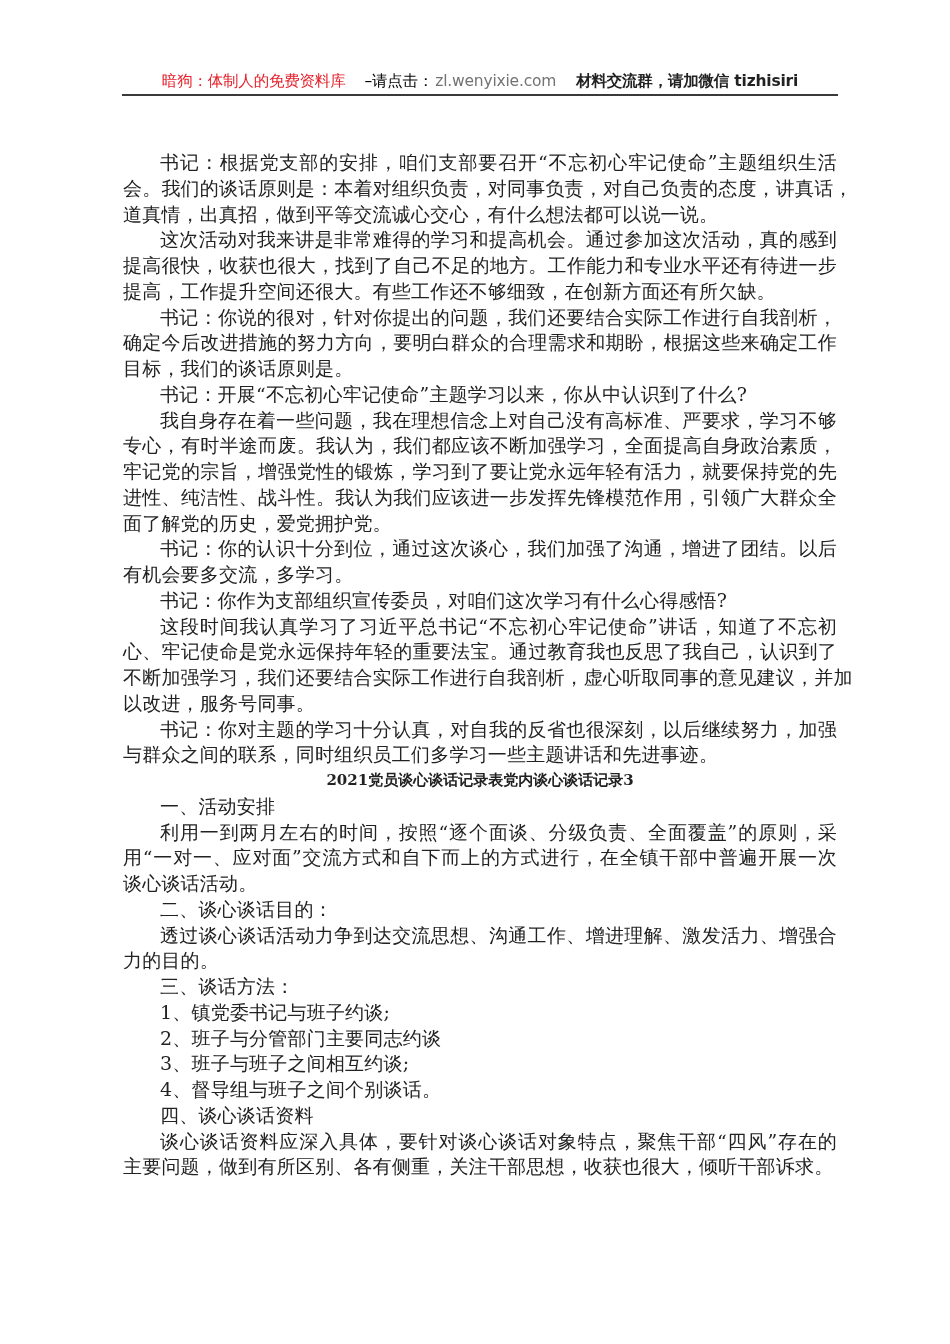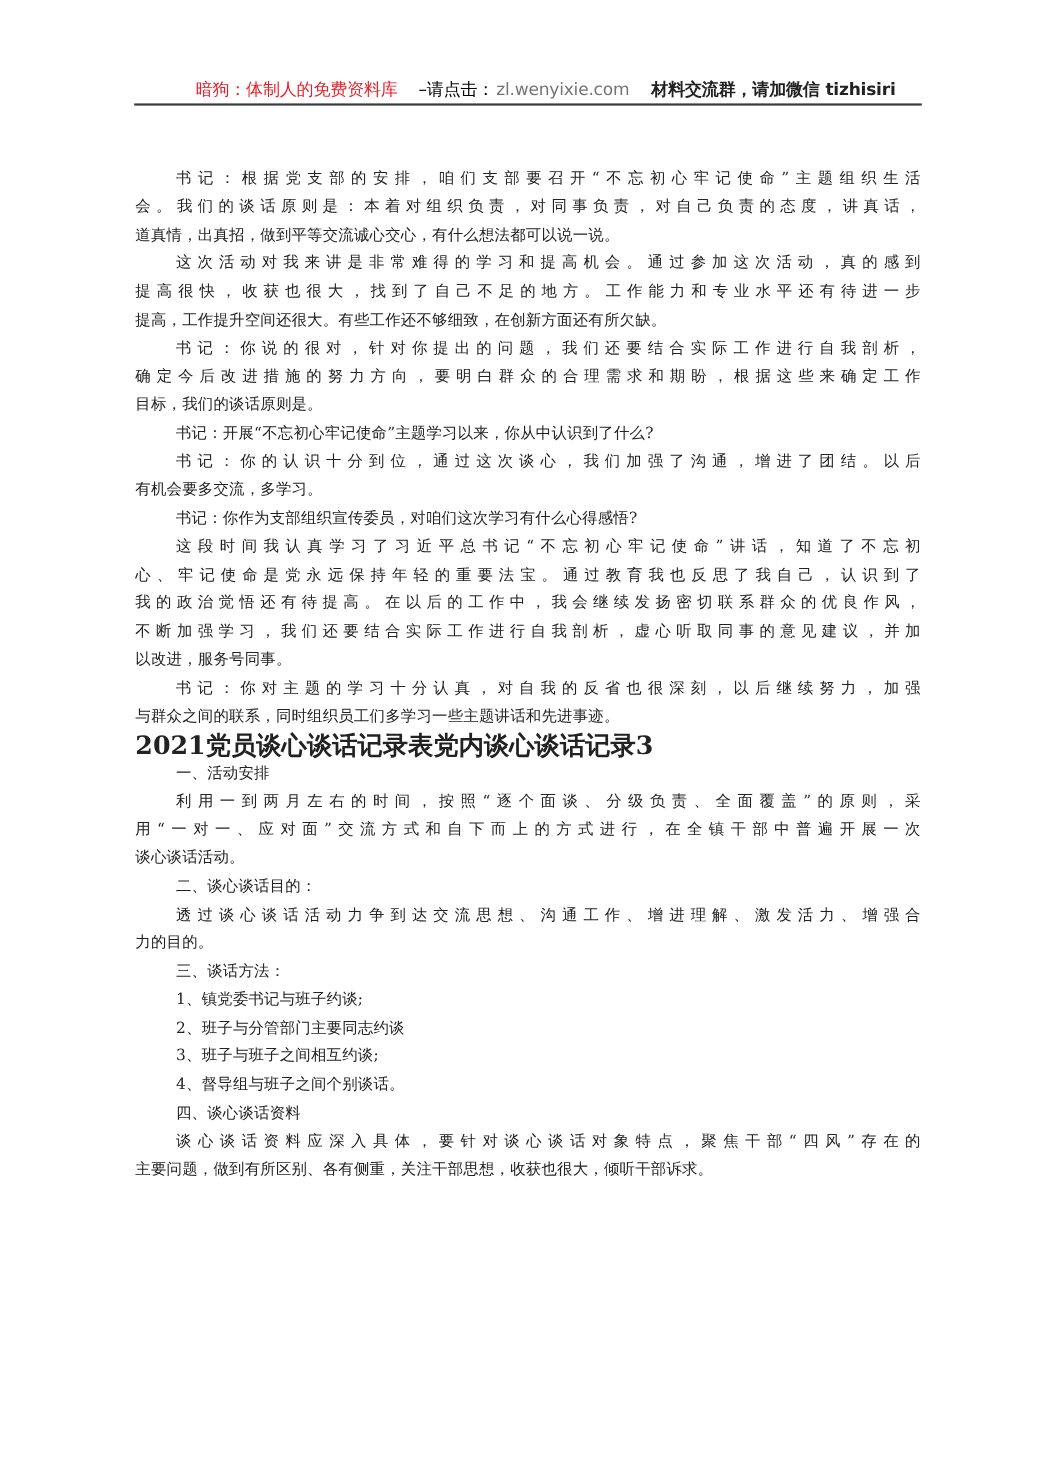--- a/index.html
+++ b/index.html
@@ -10,21 +10,21 @@
   body {
     width: 950px;
     height: 1344px;
     position: relative;
     overflow: hidden;
     font-family: "DejaVu Serif", "Liberation Serif", serif;
     color: #1a1a1a;
   }
   .page-header {
     position: absolute;
-    left: 138px;
+    left: 122px;
     top: 66px;
     width: 716px;
     height: 30px;
     display: flex;
     align-items: center;
     justify-content: center;
     font-family: "DejaVu Sans", "Liberation Sans", sans-serif;
     font-size: 15.5px;
     white-space: nowrap;
     letter-spacing: -0.2px;
@@ -44,39 +44,39 @@
   }
   .content {
     position: absolute;
     left: 123px;
     top: 150px;
     width: 714px;
   }
   .line {
     height: 25.75px;
     line-height: 25.75px;
-    font-size: 14px;
+    font-size: 19px;
     white-space: nowrap;
     color: #222222;
     text-align: justify;
     text-align-last: justify;
     letter-spacing: 0.2px;
   }
   .line.last {
     text-align-last: left;
   }
   .line.indent {
     padding-left: 37px;
   }
   .doc-title {
     height: 25.75px;
     line-height: 25.75px;
-    font-size: 23px;
+    font-size: 15px;
     font-weight: bold;
-    text-align: left;
+    text-align: center;
     color: #222222;
     white-space: nowrap;
   }
   .para { margin: 0; }
 </style>
 </head>
 <body>
 
 <div class="page-header">
   <span class="brand">暗狗：体制人的免费资料库</span>
@@ -101,30 +101,36 @@
       </div>
       <div class="para">
         <div class="line indent">书记：你说的很对，针对你提出的问题，我们还要结合实际工作进行自我剖析，</div>
         <div class="line">确定今后改进措施的努力方向，要明白群众的合理需求和期盼，根据这些来确定工作</div>
         <div class="line last">目标，我们的谈话原则是。</div>
       </div>
       <div class="para">
         <div class="line indent last">书记：开展“不忘初心牢记使命”主题学习以来，你从中认识到了什么?</div>
       </div>
       <div class="para">
+        <div class="line indent">我自身存在着一些问题，我在理想信念上对自己没有高标准、严要求，学习不够</div>
+        <div class="line">专心，有时半途而废。我认为，我们都应该不断加强学习，全面提高自身政治素质，</div>
+        <div class="line">牢记党的宗旨，增强党性的锻炼，学习到了要让党永远年轻有活力，就要保持党的先</div>
+        <div class="line">进性、纯洁性、战斗性。我认为我们应该进一步发挥先锋模范作用，引领广大群众全</div>
+        <div class="line last">面了解党的历史，爱党拥护党。</div>
+      </div>
+      <div class="para">
         <div class="line indent">书记：你的认识十分到位，通过这次谈心，我们加强了沟通，增进了团结。以后</div>
         <div class="line last">有机会要多交流，多学习。</div>
       </div>
       <div class="para">
         <div class="line indent last">书记：你作为支部组织宣传委员，对咱们这次学习有什么心得感悟?</div>
       </div>
       <div class="para">
         <div class="line indent">这段时间我认真学习了习近平总书记“不忘初心牢记使命”讲话，知道了不忘初</div>
         <div class="line">心、牢记使命是党永远保持年轻的重要法宝。通过教育我也反思了我自己，认识到了</div>
-        <div class="line">我的政治觉悟还有待提高。在以后的工作中，我会继续发扬密切联系群众的优良作风，</div>
         <div class="line">不断加强学习，我们还要结合实际工作进行自我剖析，虚心听取同事的意见建议，并加</div>
         <div class="line last">以改进，服务号同事。</div>
       </div>
       <div class="para">
         <div class="line indent">书记：你对主题的学习十分认真，对自我的反省也很深刻，以后继续努力，加强</div>
         <div class="line last">与群众之间的联系，同时组织员工们多学习一些主题讲话和先进事迹。</div>
       </div>
     </div>
   <div class="doc-title">2021党员谈心谈话记录表党内谈心谈话记录3</div>
   <div id="after-title">

